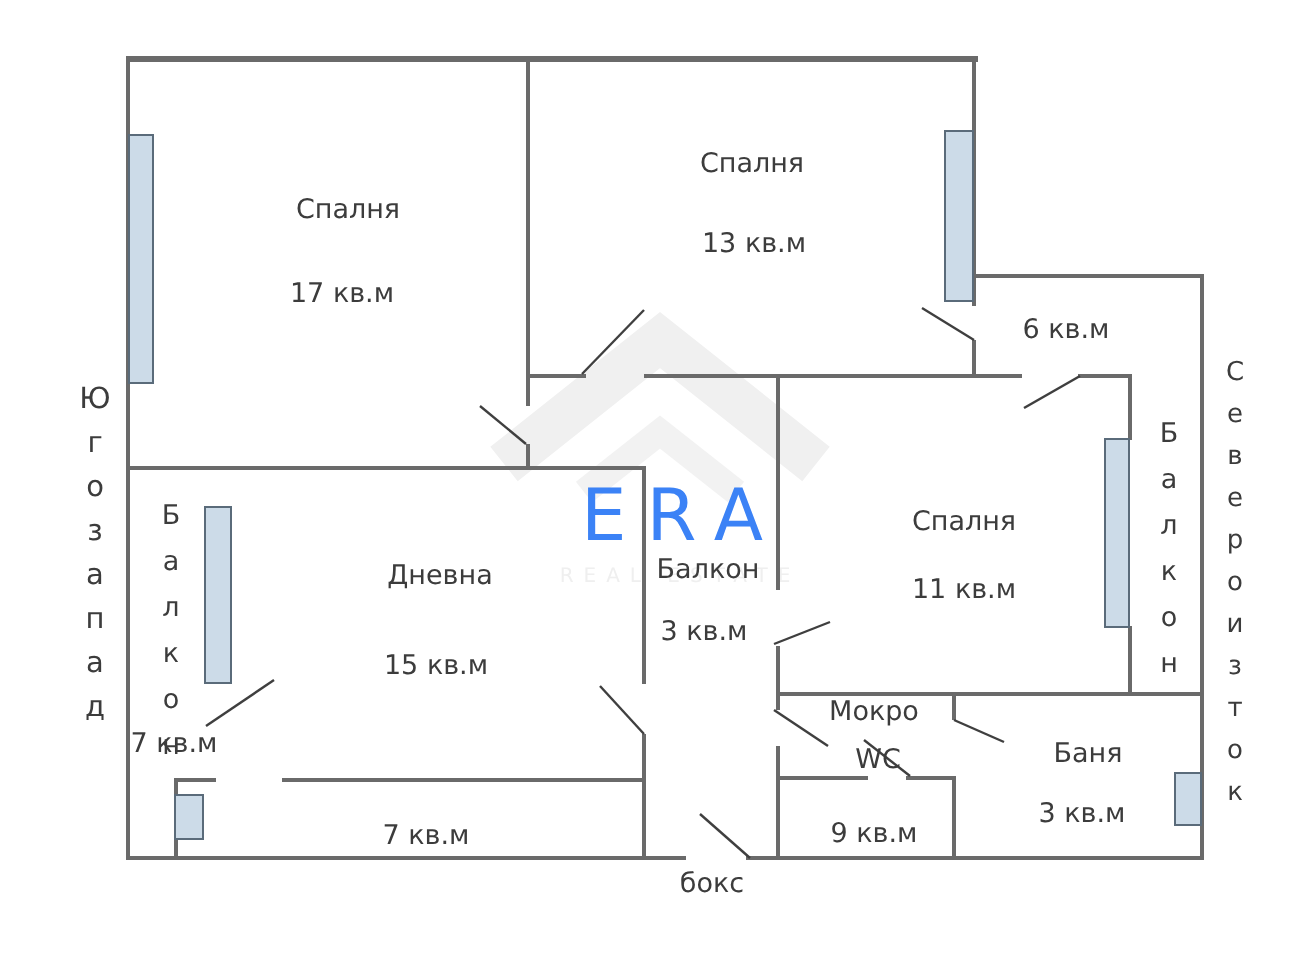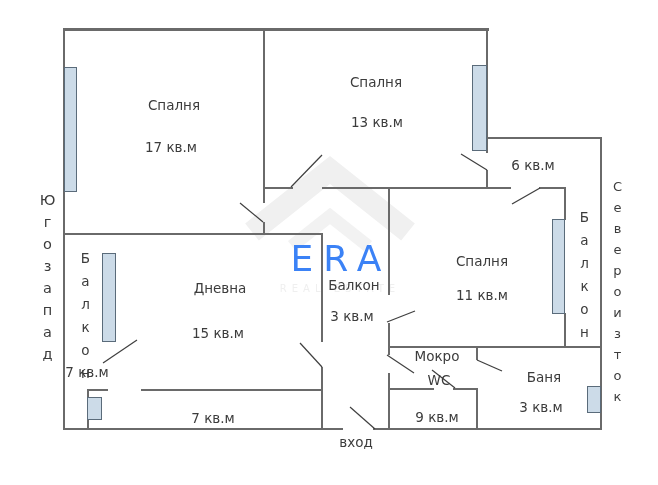--- a/index.html
+++ b/index.html
@@ -103,20 +103,20 @@
 
   <div class="label" style="left:439px;top:372px">WC</div>
   <div class="label" style="left:437px;top:409px">9 кв.м</div>
 
   <div class="label" style="left:544px;top:369px">Баня</div>
   <div class="label" style="left:541px;top:399px">3 кв.м</div>
 
   <div class="label" style="left:533px;top:157px">6 кв.м</div>
   <div class="label" style="left:87px;top:364px">7 кв.м</div>
 
-  <div class="label" style="left:356px;top:434px">вход</div>
+  <div class="label" style="left:356px;top:434px">бокс</div>
 
   <div class="vlabel" style="left:78px;top:250px;letter-spacing:7px">Балкон</div>
   <div class="vlabel" style="left:577px;top:209px;letter-spacing:7px">Балкон</div>
   <div class="vlabel" style="left:40px;top:192px;font-size:14.5px;letter-spacing:6px">Югозапад</div>
   <div class="vlabel" style="left:611px;top:179px;font-size:13px;letter-spacing:6px">Североизток</div>
 
 </div>
 
 </body></html>

